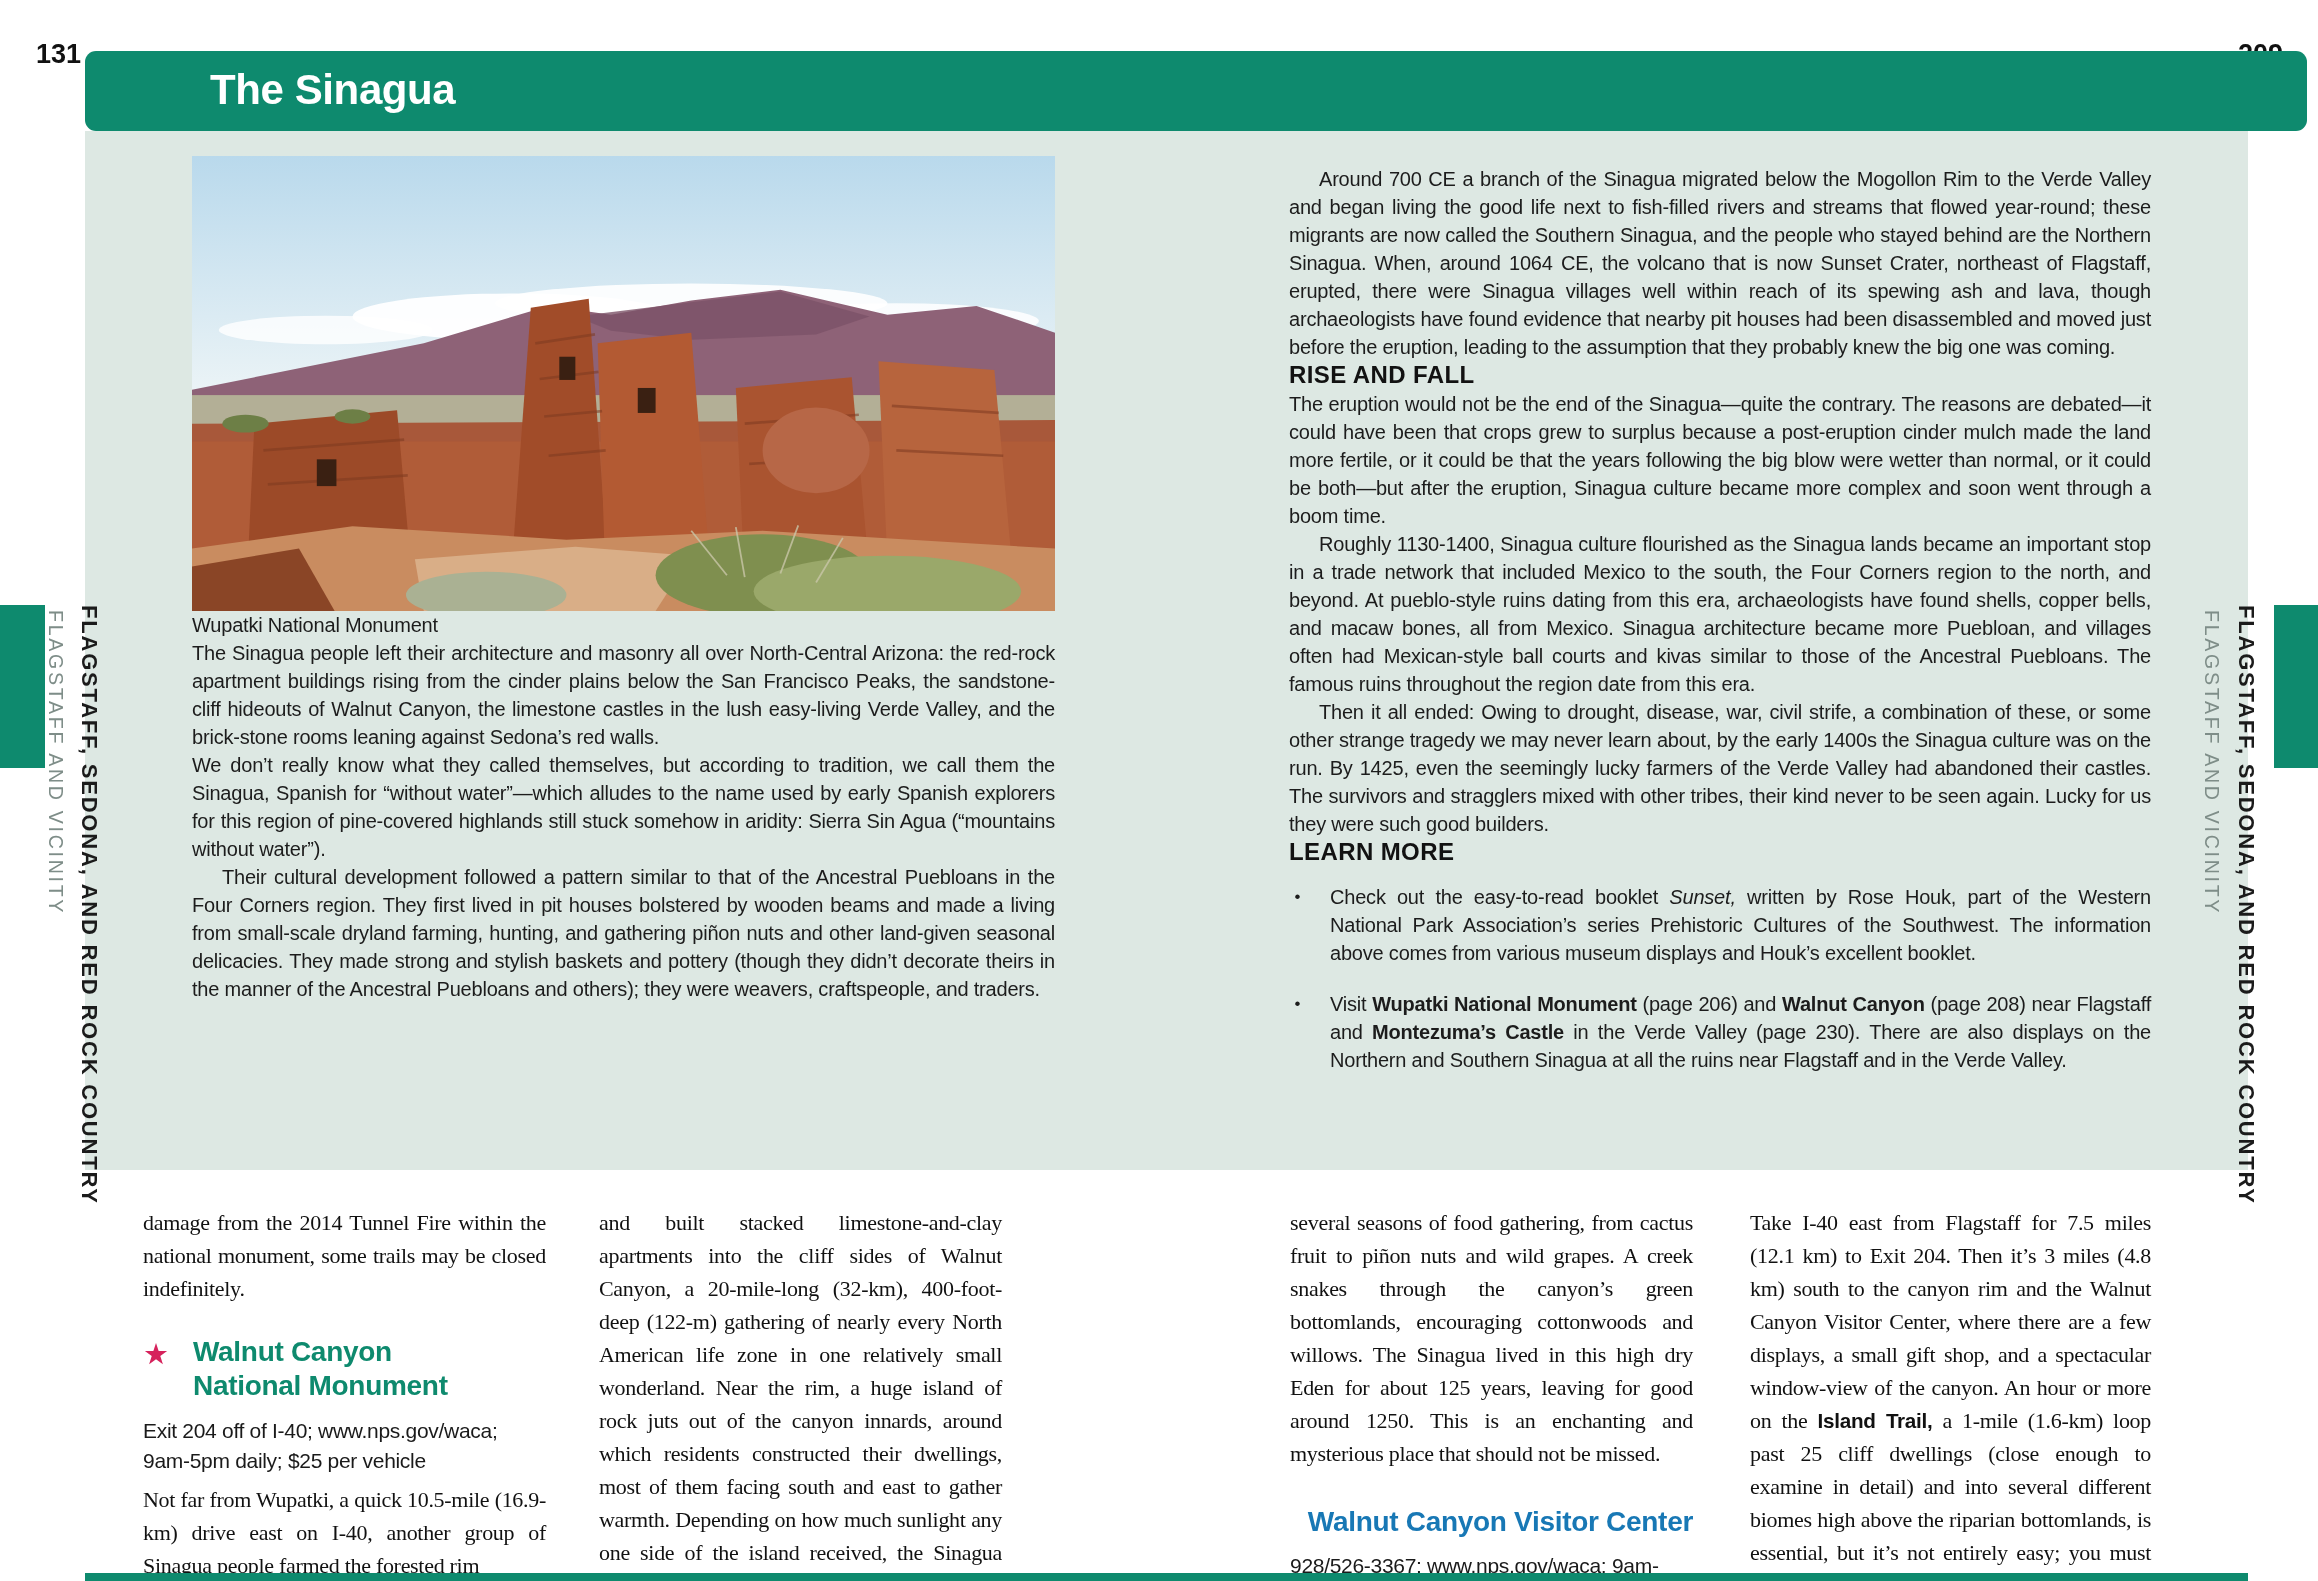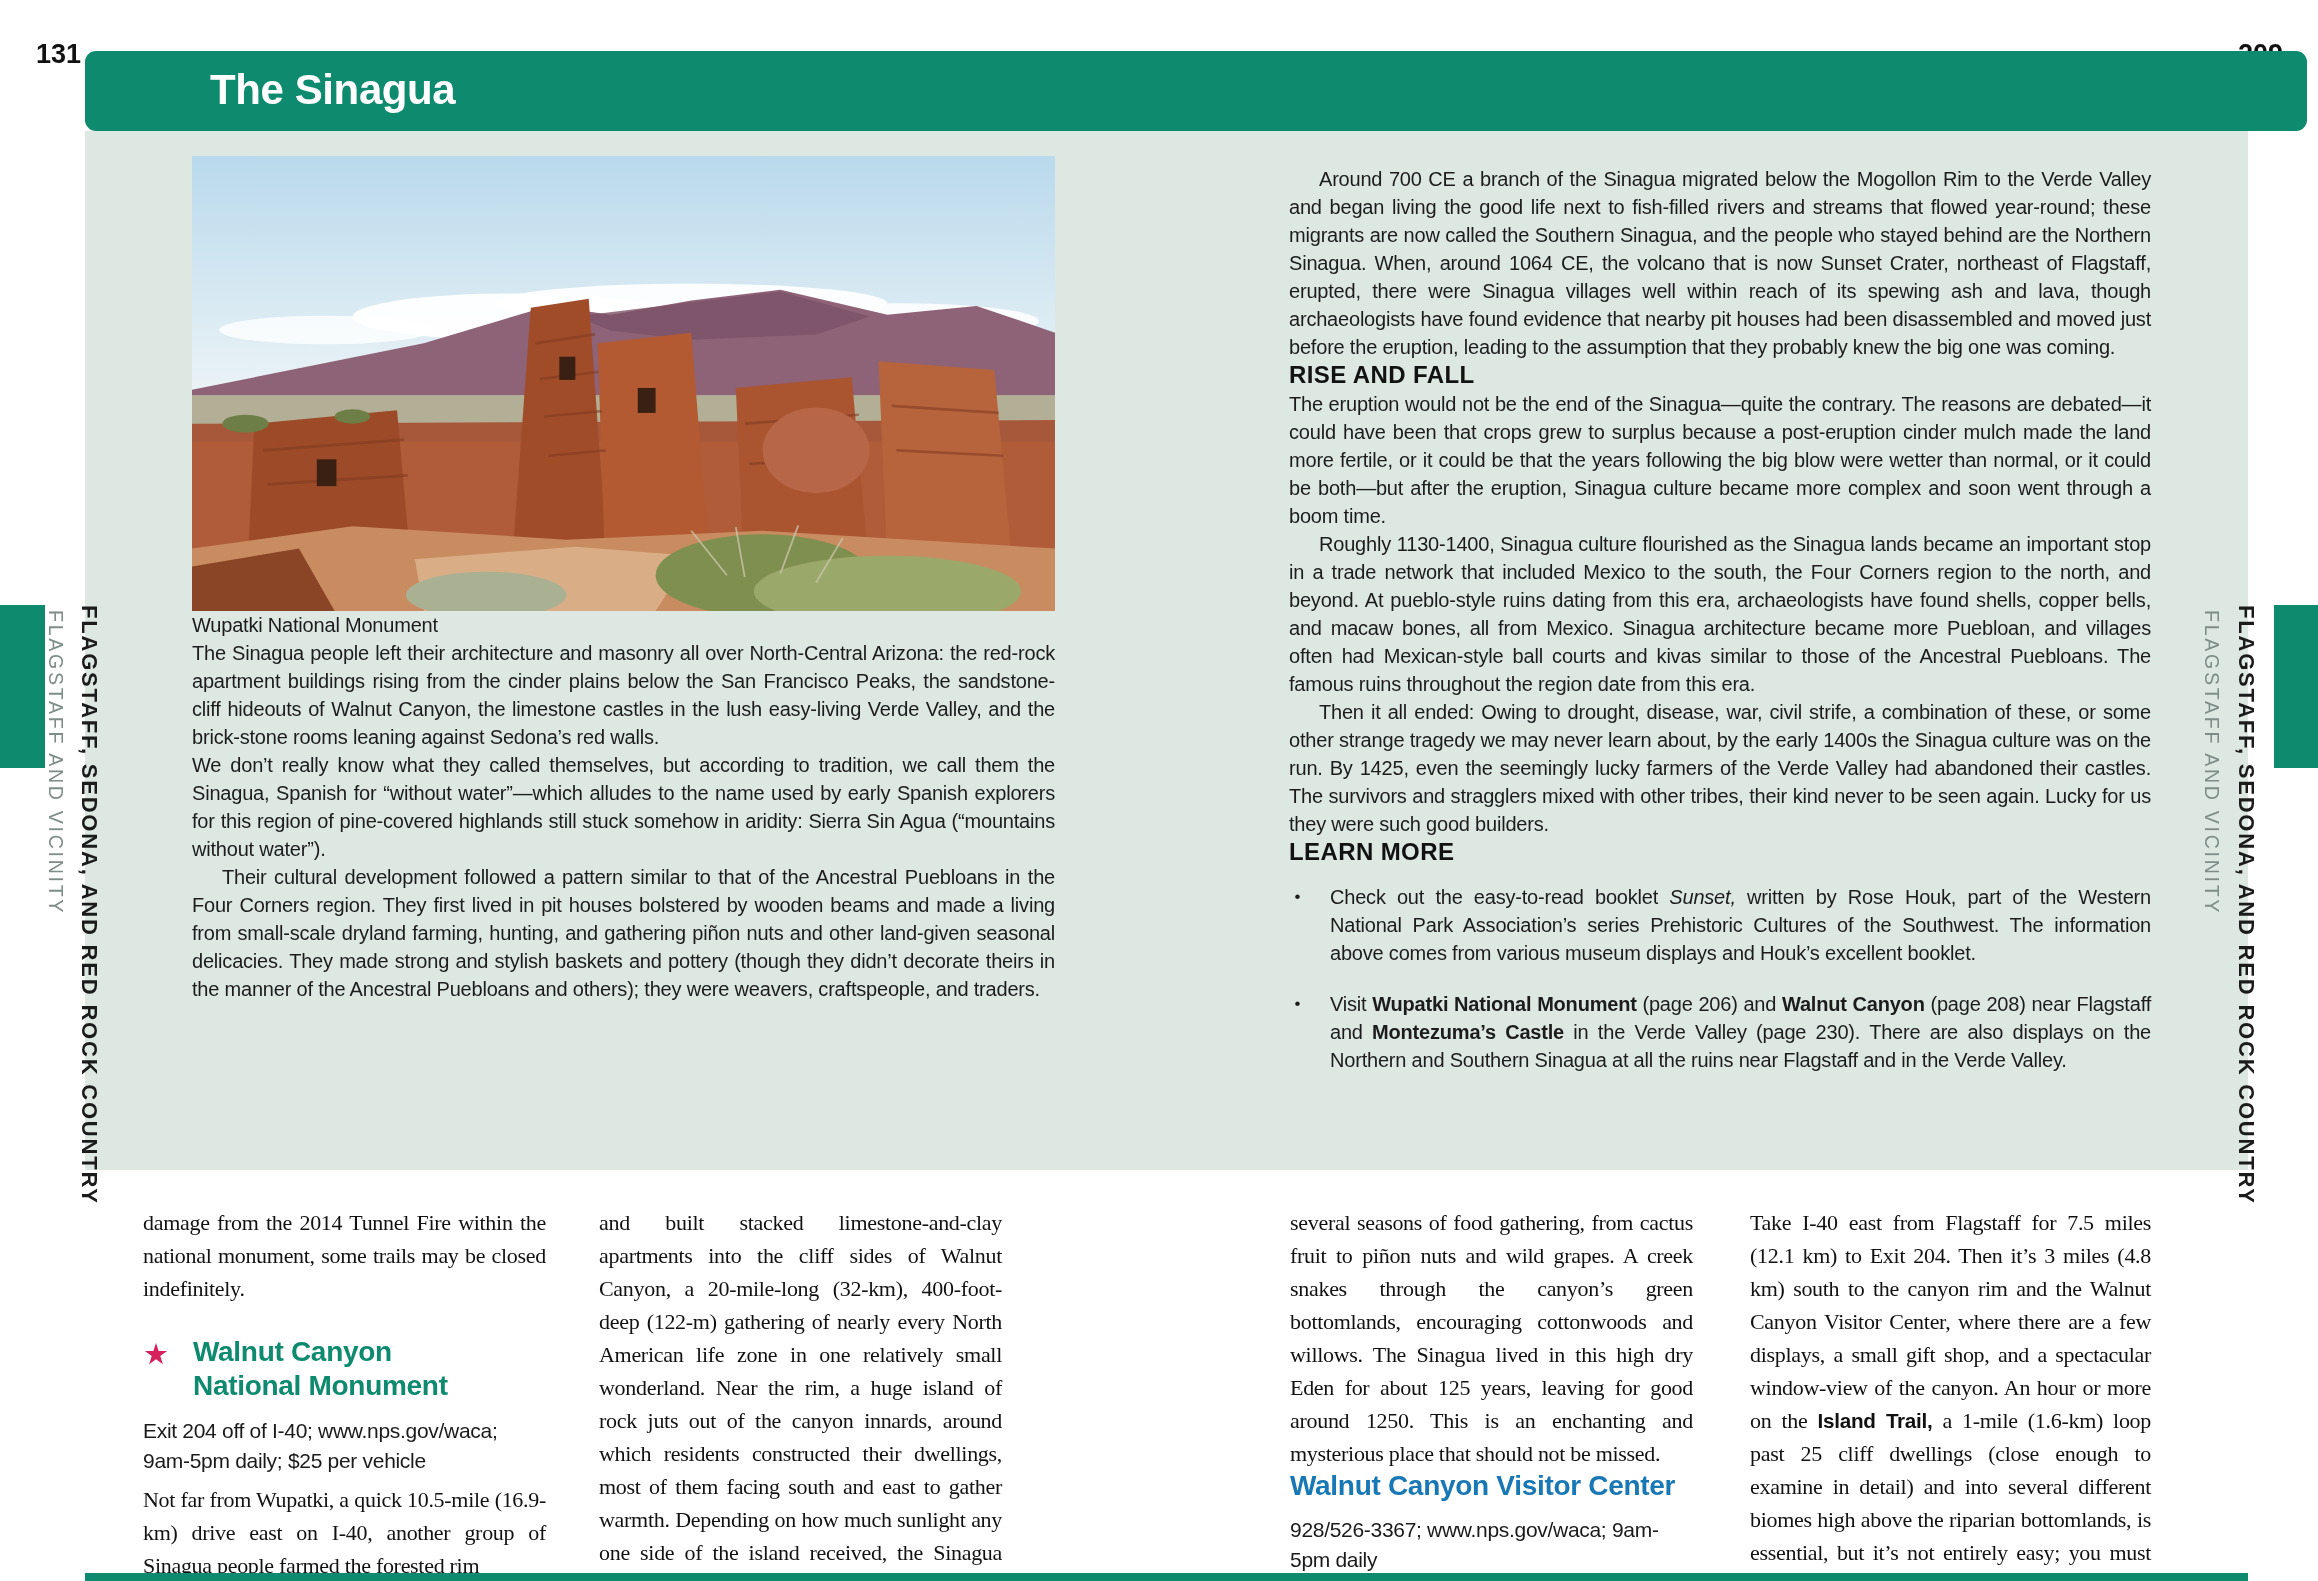--- a/index.html
+++ b/index.html
@@ -62,22 +62,22 @@
   .bcol.c3{left:1290px;}
   .bcol.c4{left:1750px;width:401px;}
 
   .poi-head{position:relative;margin-top:30px;padding-left:50px;
             font:700 28px/34px "Liberation Sans",sans-serif;color:#0e8a6e;letter-spacing:-0.3px;}
   .poi-head .star{position:absolute;left:0;top:1.8px;font-size:29px;color:#d6225c;font-weight:400;}
   .info{margin-top:12.5px !important;font-family:"Liberation Sans",sans-serif !important;
         font-size:21px !important;line-height:30px !important;
         color:#1a1a1a;text-align:left !important;}
   .body-after-info{margin-top:7.1px !important;}
-  .vc-head{font:700 28px/32px "Liberation Sans",sans-serif;color:#1878b5;
-           letter-spacing:-0.3px;}
+  .vc-head{margin-top:36px;font:700 28px/32px "Liberation Sans",sans-serif;color:#1878b5;
+           letter-spacing:-0.3px;text-align:right;}
 
   
   .bottombar{position:absolute;left:85px;top:1573px;width:2163px;height:8px;background:#0e8a6e;}
 </style>
 </head>
 <body>
 
 <div class="page">
 
   <div class="pagenum left">131</div>

